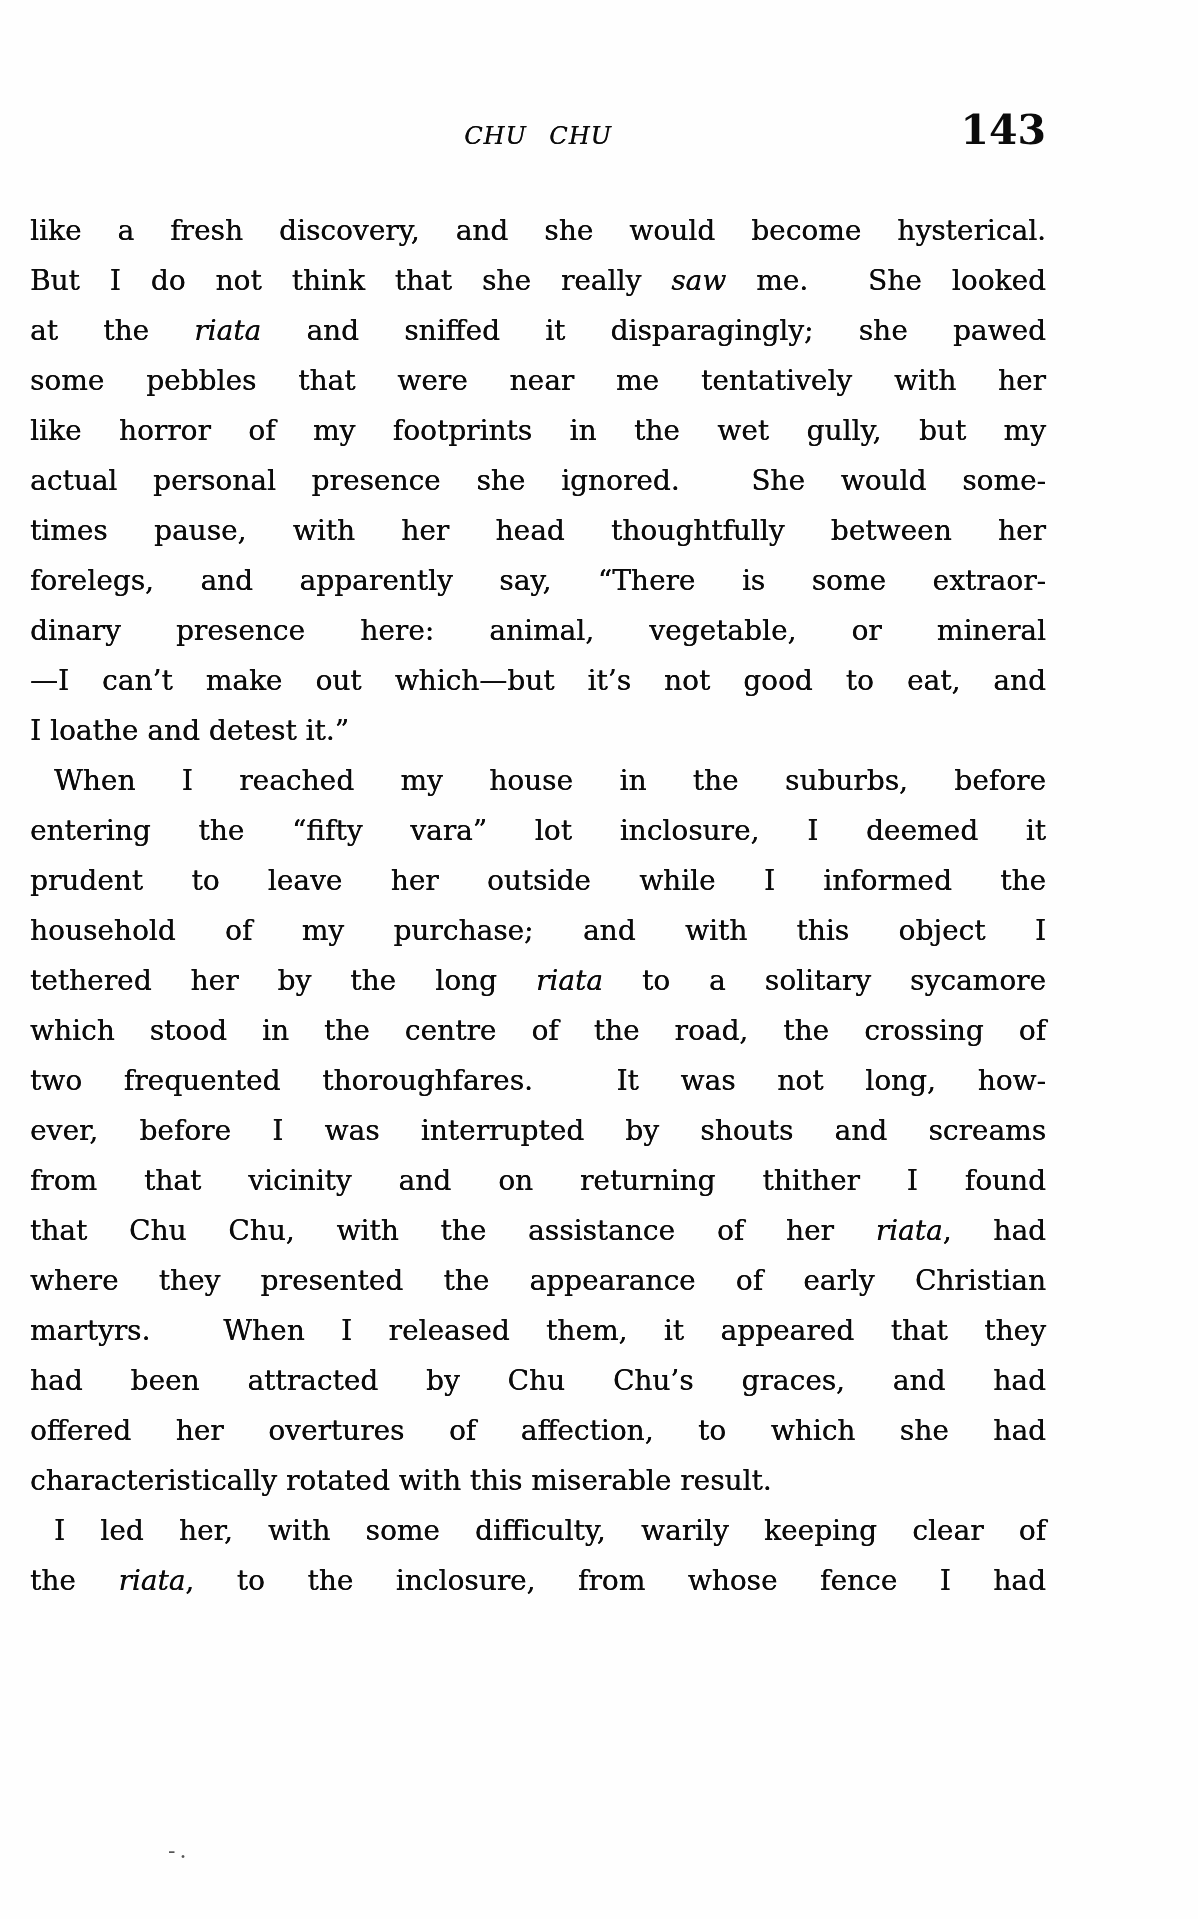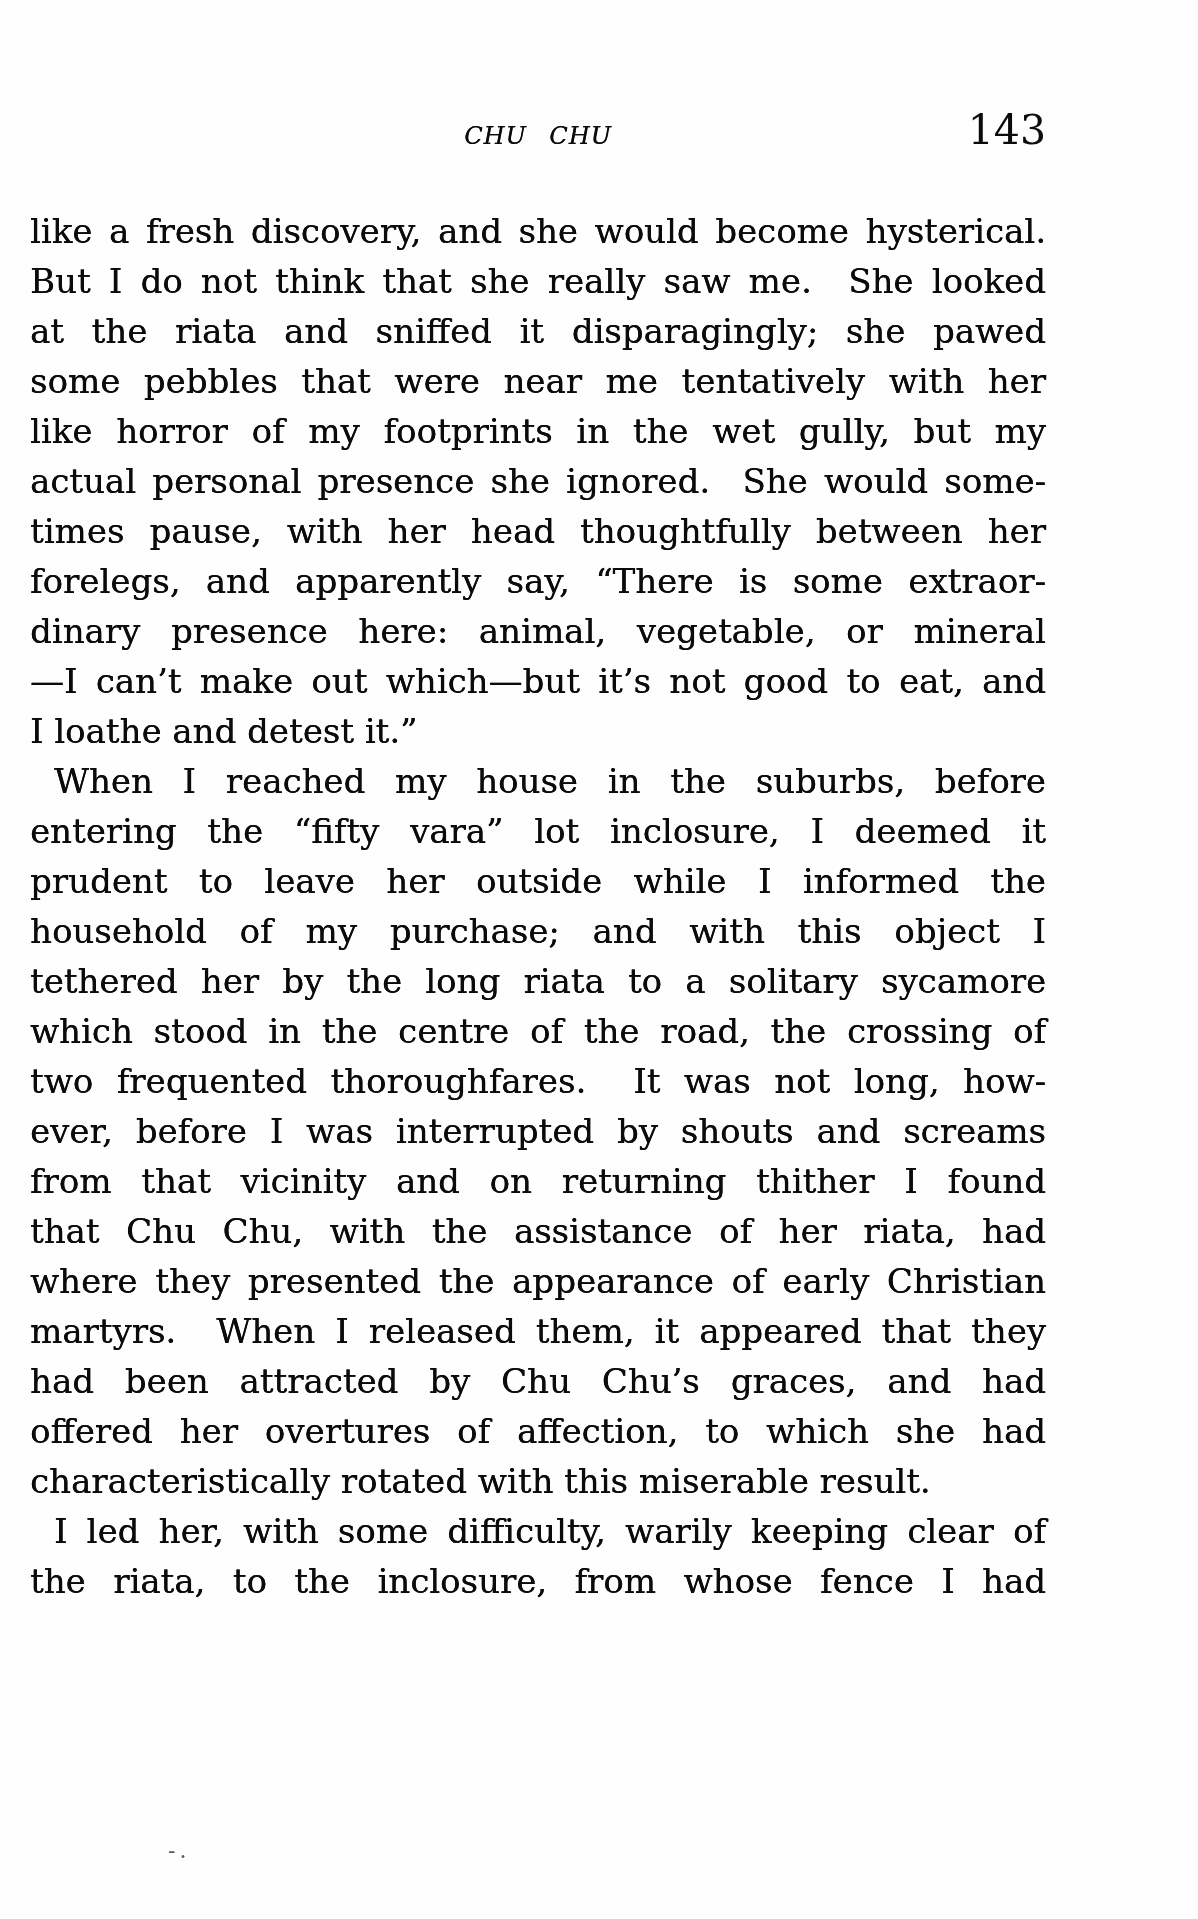--- a/index.html
+++ b/index.html
@@ -31,45 +31,46 @@
     letter-spacing: 1px;
     word-spacing: 14px;
     line-height: 48px;
     text-shadow: 0.3px 0 0 currentColor;
   }
   .page-number {
     position: absolute;
     right: 0;
     top: -6px;
     font-size: 41px;
-    font-weight: normal;
+    font-weight: bold;
     line-height: 48px;
   }
   .body-text {
     position: absolute;
     top: 206px;
     left: 30px;
     width: 1016px;
-    font-size: 34px;
+    font-size: 28px;
     line-height: 50px;
     text-shadow: 0.25px 0 0 currentColor;
   }
   .line {
     height: 50px;
     text-align: justify;
     text-align-last: justify;
   }
   .line.no-just {
     text-align: left;
     text-align-last: left;
   }
   .line.indent {
     text-indent: 24px;
   }
   .italic {
+    font-style: italic;
   }
   .artifact {
     position: absolute;
     left: 168px;
     top: 1838px;
     font-size: 22px;
     color: #555;
     letter-spacing: 4px;
   }
 </style>

